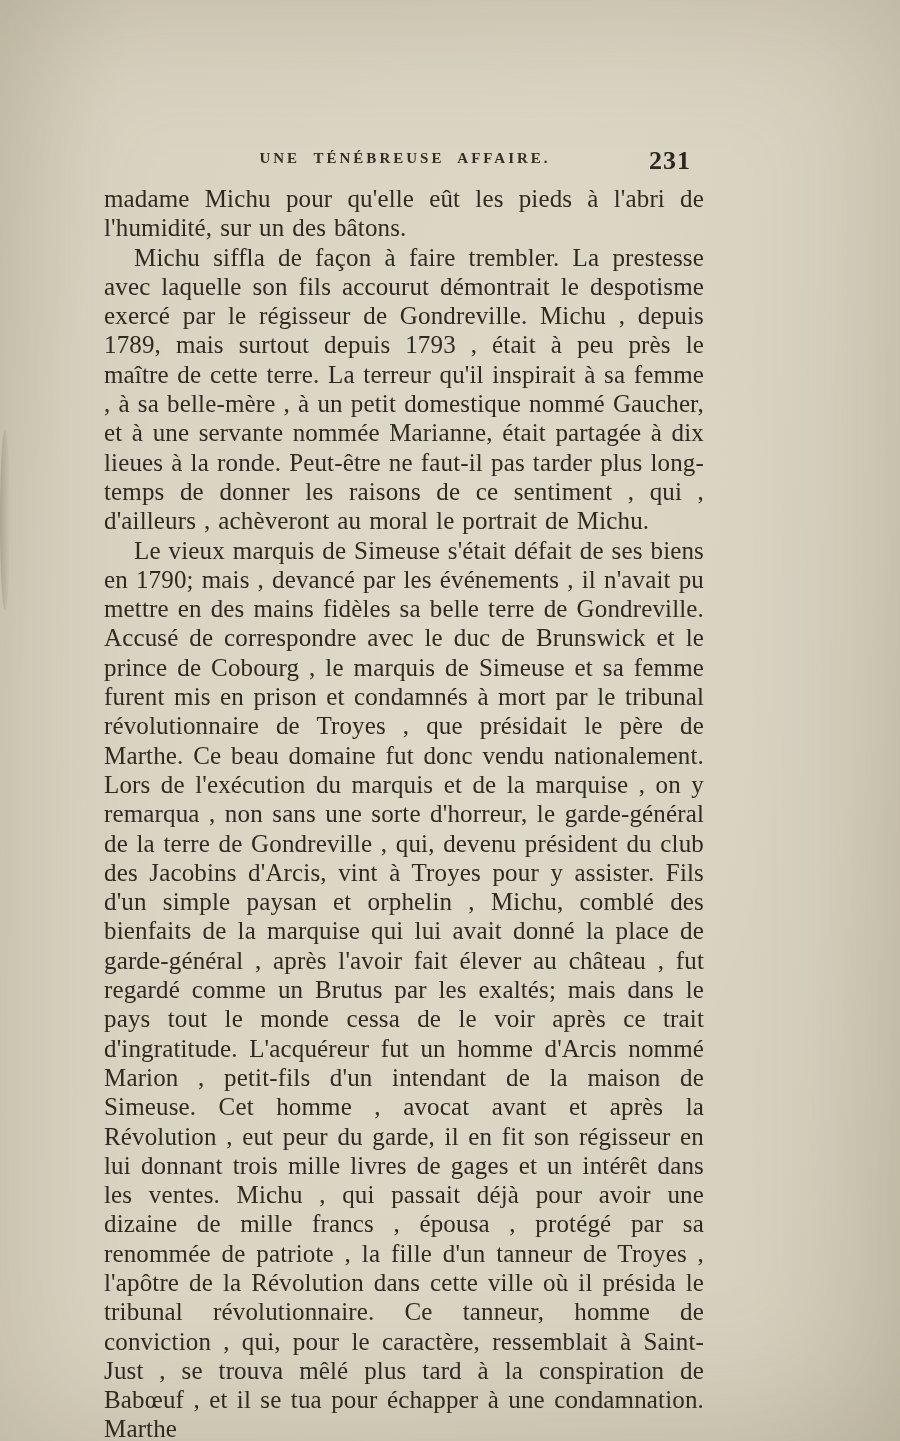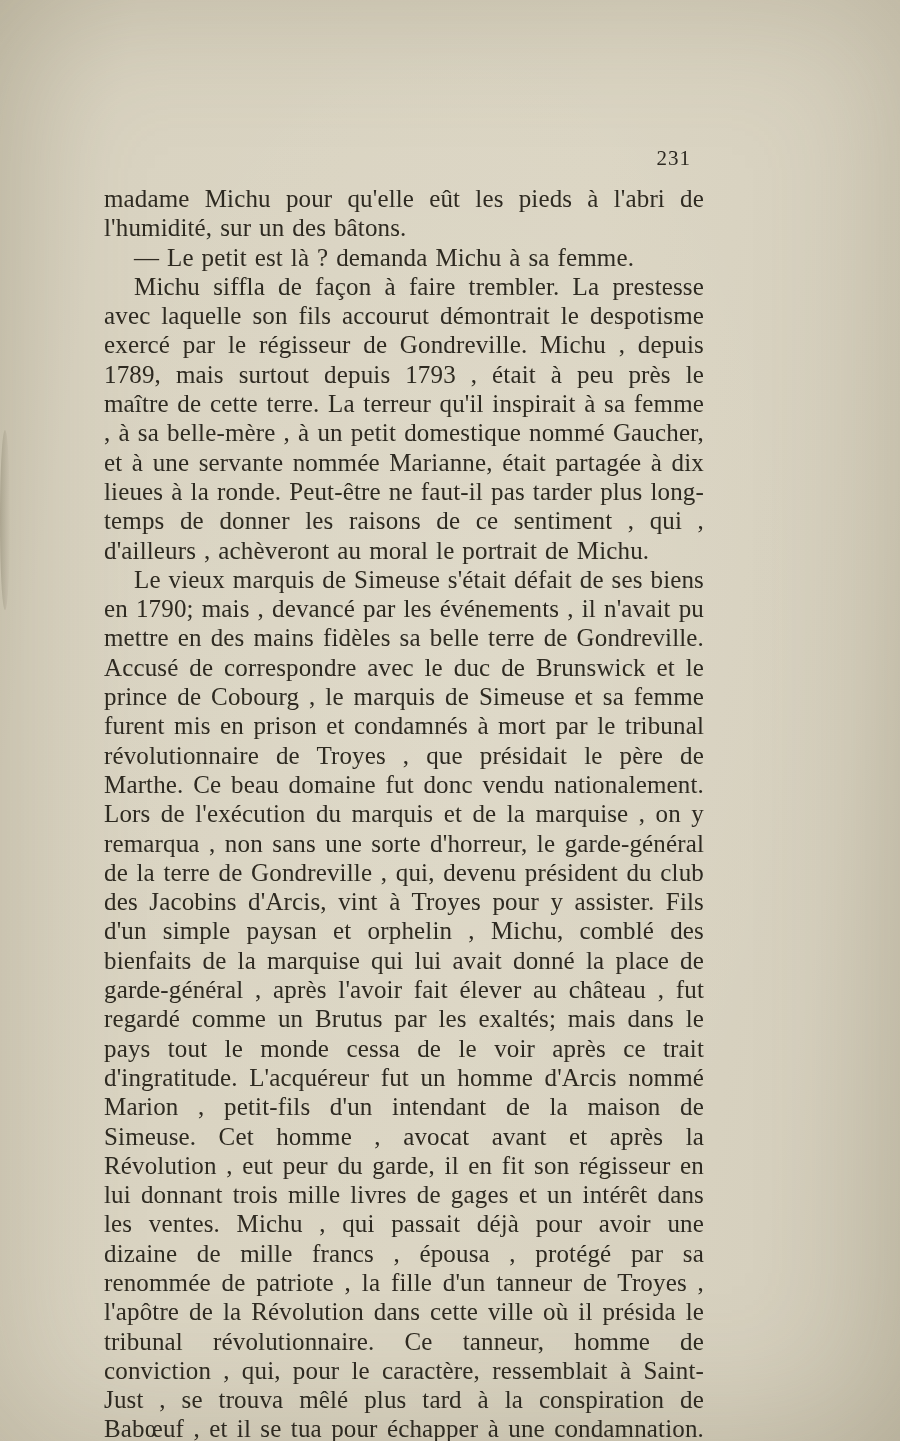--- a/index.html
+++ b/index.html
@@ -42,22 +42,22 @@
     font-size: 15px;
     font-weight: bold;
     letter-spacing: 3px;
     word-spacing: 7px;
     color: #332e25;
   }
   .page-number {
     position: absolute;
     right: 14px;
     top: -4px;
-    font-size: 21px;
-    font-weight: normal;
+    font-size: 26px;
+    font-weight: bold;
     letter-spacing: 1px;
     color: #2c2820;
   }
   .text-block {
     position: absolute;
     top: 184px;
     left: 104px;
     width: 600px;
     font-size: 25px;
     line-height: 29.3px;
@@ -75,23 +75,23 @@
   }
 </style>
 </head>
 <body>
 
 <div class="scan-page">
 
   <div class="edge-smudge"></div>
 
   <header class="page-header">
+    <span class="running-title">UNE TÉNÉBREUSE AFFAIRE.</span>
     <span class="page-number">231</span>
   </header>
 
   <main class="text-block">
     <p class="para">madame Michu pour qu'elle eût les pieds à l'abri de l'humidité, sur un des bâtons.</p>
-    <p class="para indent">— Le petit est là ? demanda Michu à sa femme.</p>
     <p class="para indent">Michu siffla de façon à faire trembler. La prestesse avec laquelle son fils accourut démontrait le despotisme exercé par le régisseur de Gondreville. Michu , depuis 1789, mais surtout depuis 1793 , était à peu près le maître de cette terre. La terreur qu'il inspirait à sa femme , à sa belle-mère , à un petit domestique nommé Gaucher, et à une servante nommée Marianne, était partagée à dix lieues à la ronde. Peut-être ne faut-il pas tarder plus long-temps de donner les raisons de ce sentiment , qui , d'ailleurs , achèveront au moral le portrait de Michu.</p>
     <p class="para indent">Le vieux marquis de Simeuse s'était défait de ses biens en 1790; mais , devancé par les événements , il n'avait pu mettre en des mains fidèles sa belle terre de Gondreville. Accusé de correspondre avec le duc de Brunswick et le prince de Cobourg , le marquis de Simeuse et sa femme furent mis en prison et condamnés à mort par le tribunal révolutionnaire de Troyes , que présidait le père de Marthe. Ce beau domaine fut donc vendu nationalement. Lors de l'exécution du marquis et de la marquise , on y remarqua , non sans une sorte d'horreur, le garde-général de la terre de Gondreville , qui, devenu président du club des Jacobins d'Arcis, vint à Troyes pour y assister. Fils d'un simple paysan et orphelin , Michu, comblé des bienfaits de la marquise qui lui avait donné la place de garde-général , après l'avoir fait élever au château , fut regardé comme un Brutus par les exaltés; mais dans le pays tout le monde cessa de le voir après ce trait d'ingratitude. L'acquéreur fut un homme d'Arcis nommé Marion , petit-fils d'un intendant de la maison de Simeuse. Cet homme , avocat avant et après la Révolution , eut peur du garde, il en fit son régisseur en lui donnant trois mille livres de gages et un intérêt dans les ventes. Michu , qui passait déjà pour avoir une dizaine de mille francs , épousa , protégé par sa renommée de patriote , la fille d'un tanneur de Troyes , l'apôtre de la Révolution dans cette ville où il présida le tribunal révolutionnaire. Ce tanneur, homme de conviction , qui, pour le caractère, ressemblait à Saint-Just , se trouva mêlé plus tard à la conspiration de Babœuf , et il se tua pour échapper à une condamnation. Marthe</p>
   </main>
 
 </div>
 
 </body></html>

